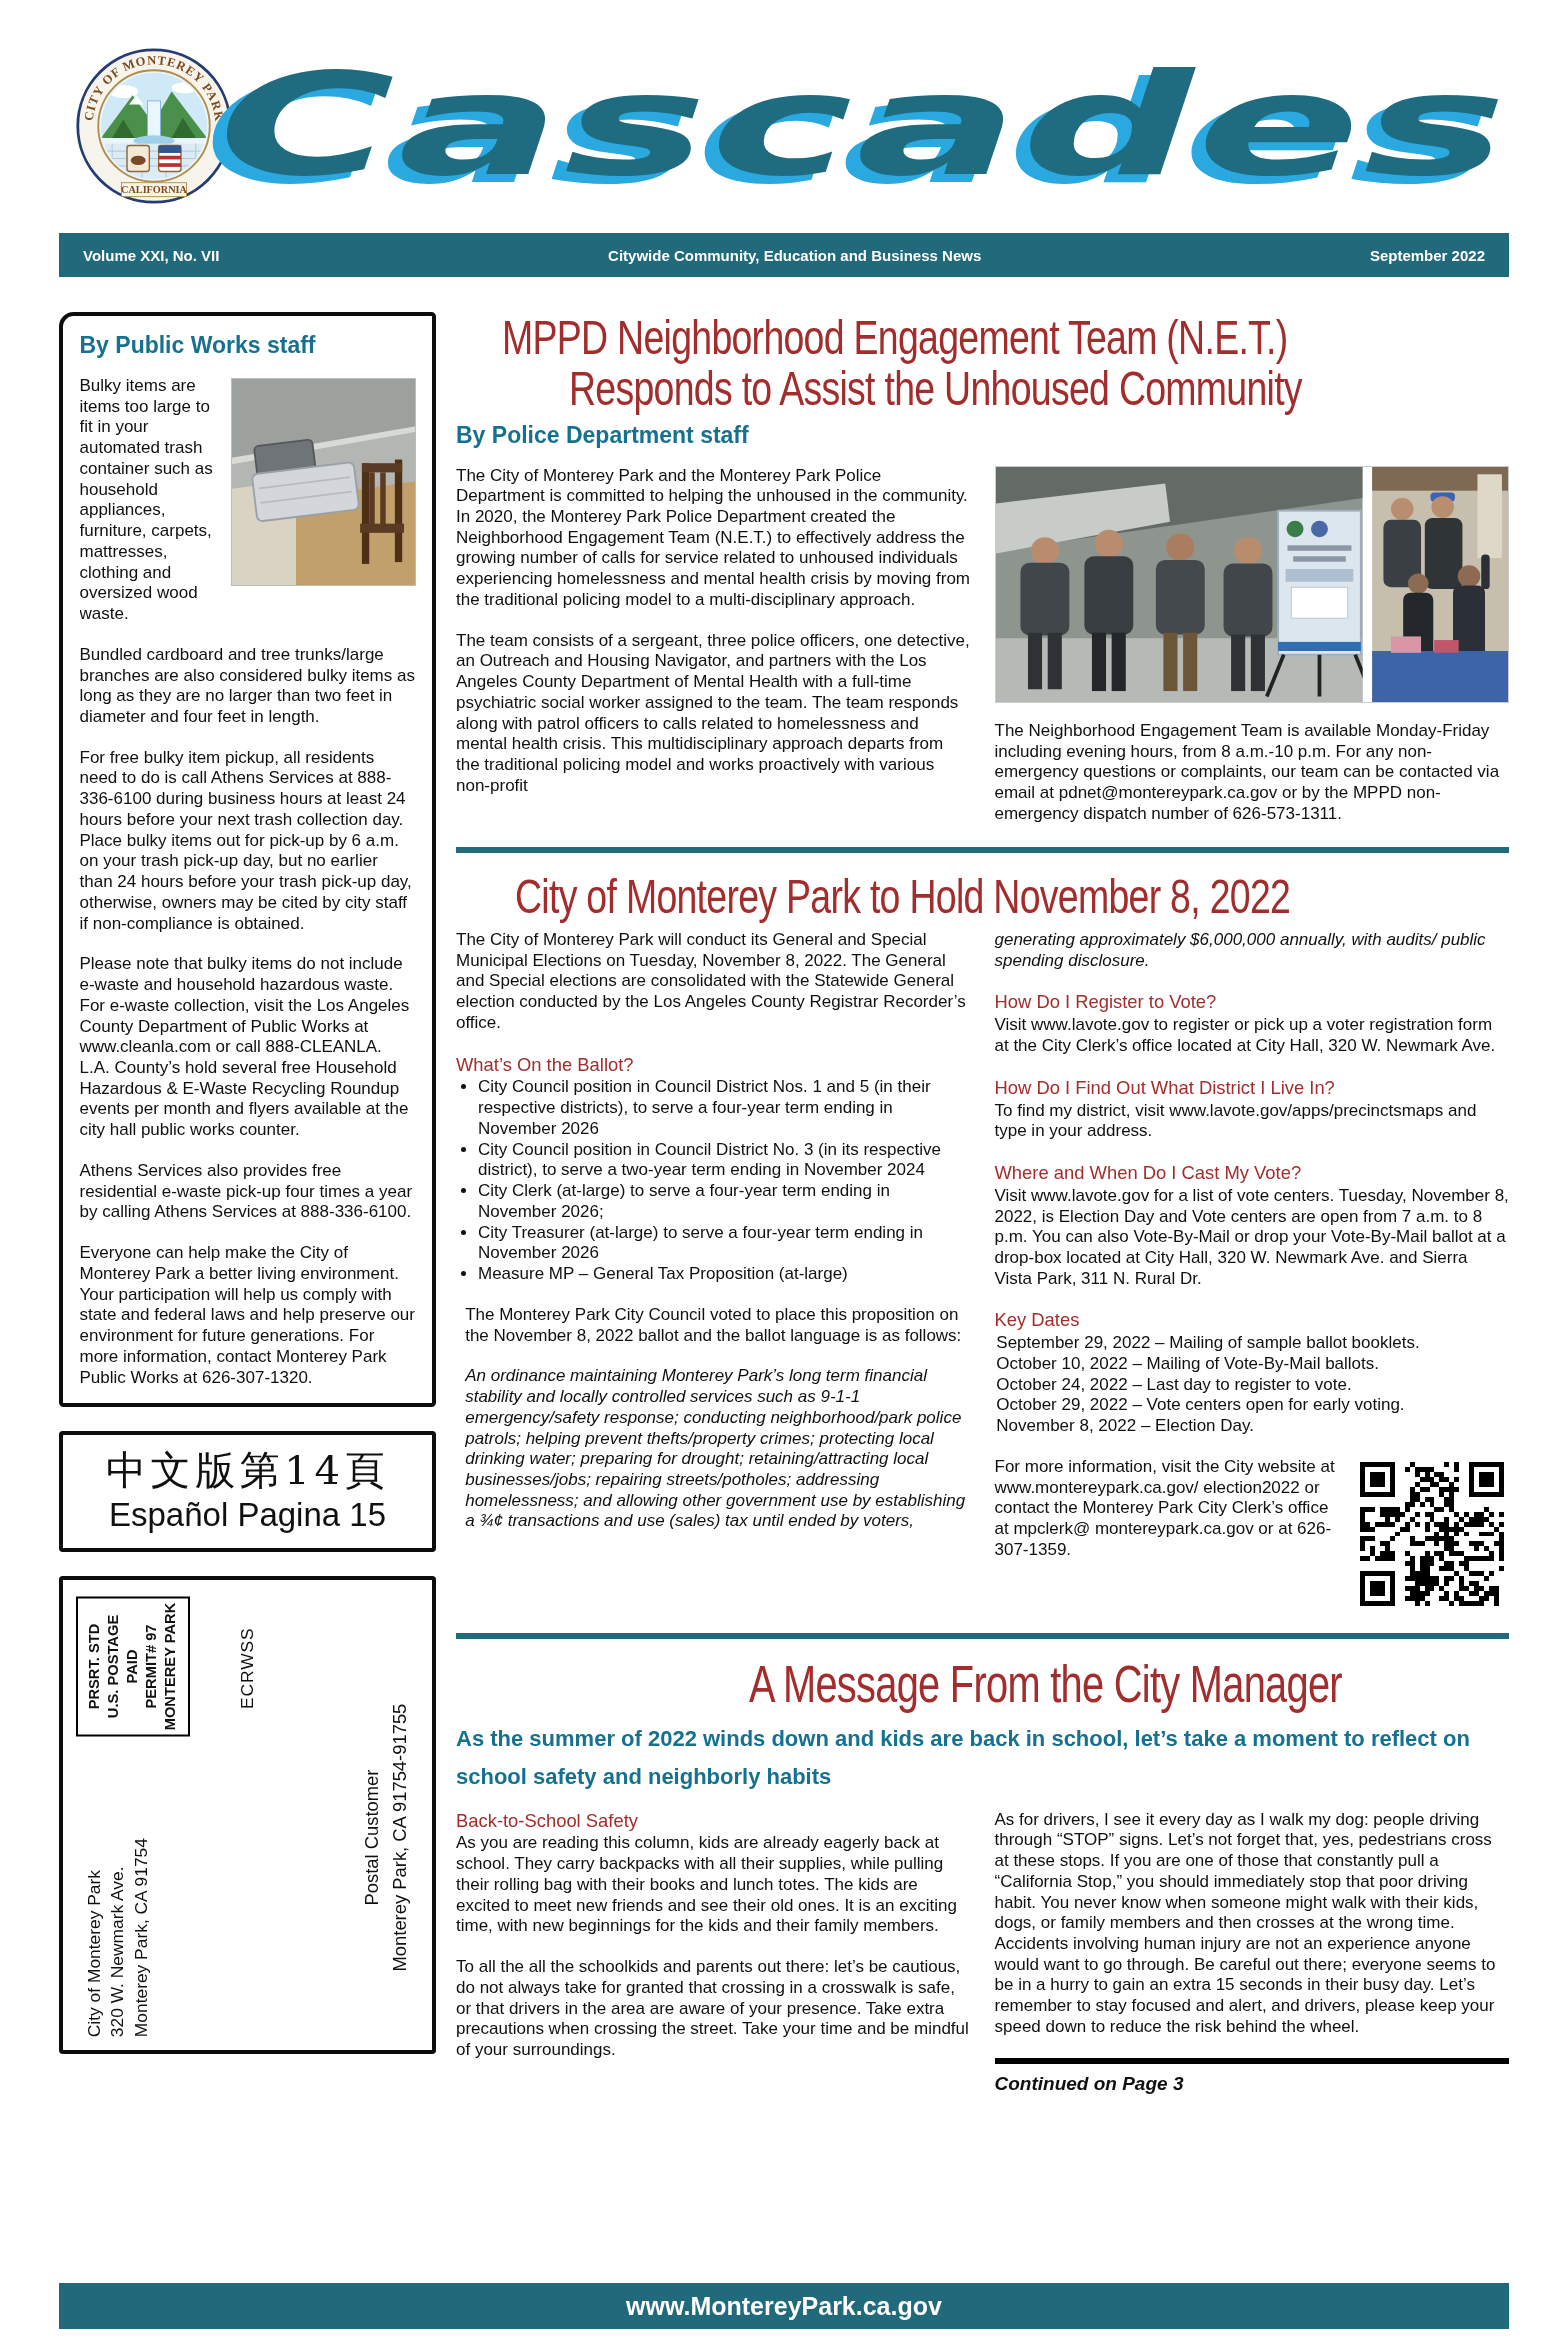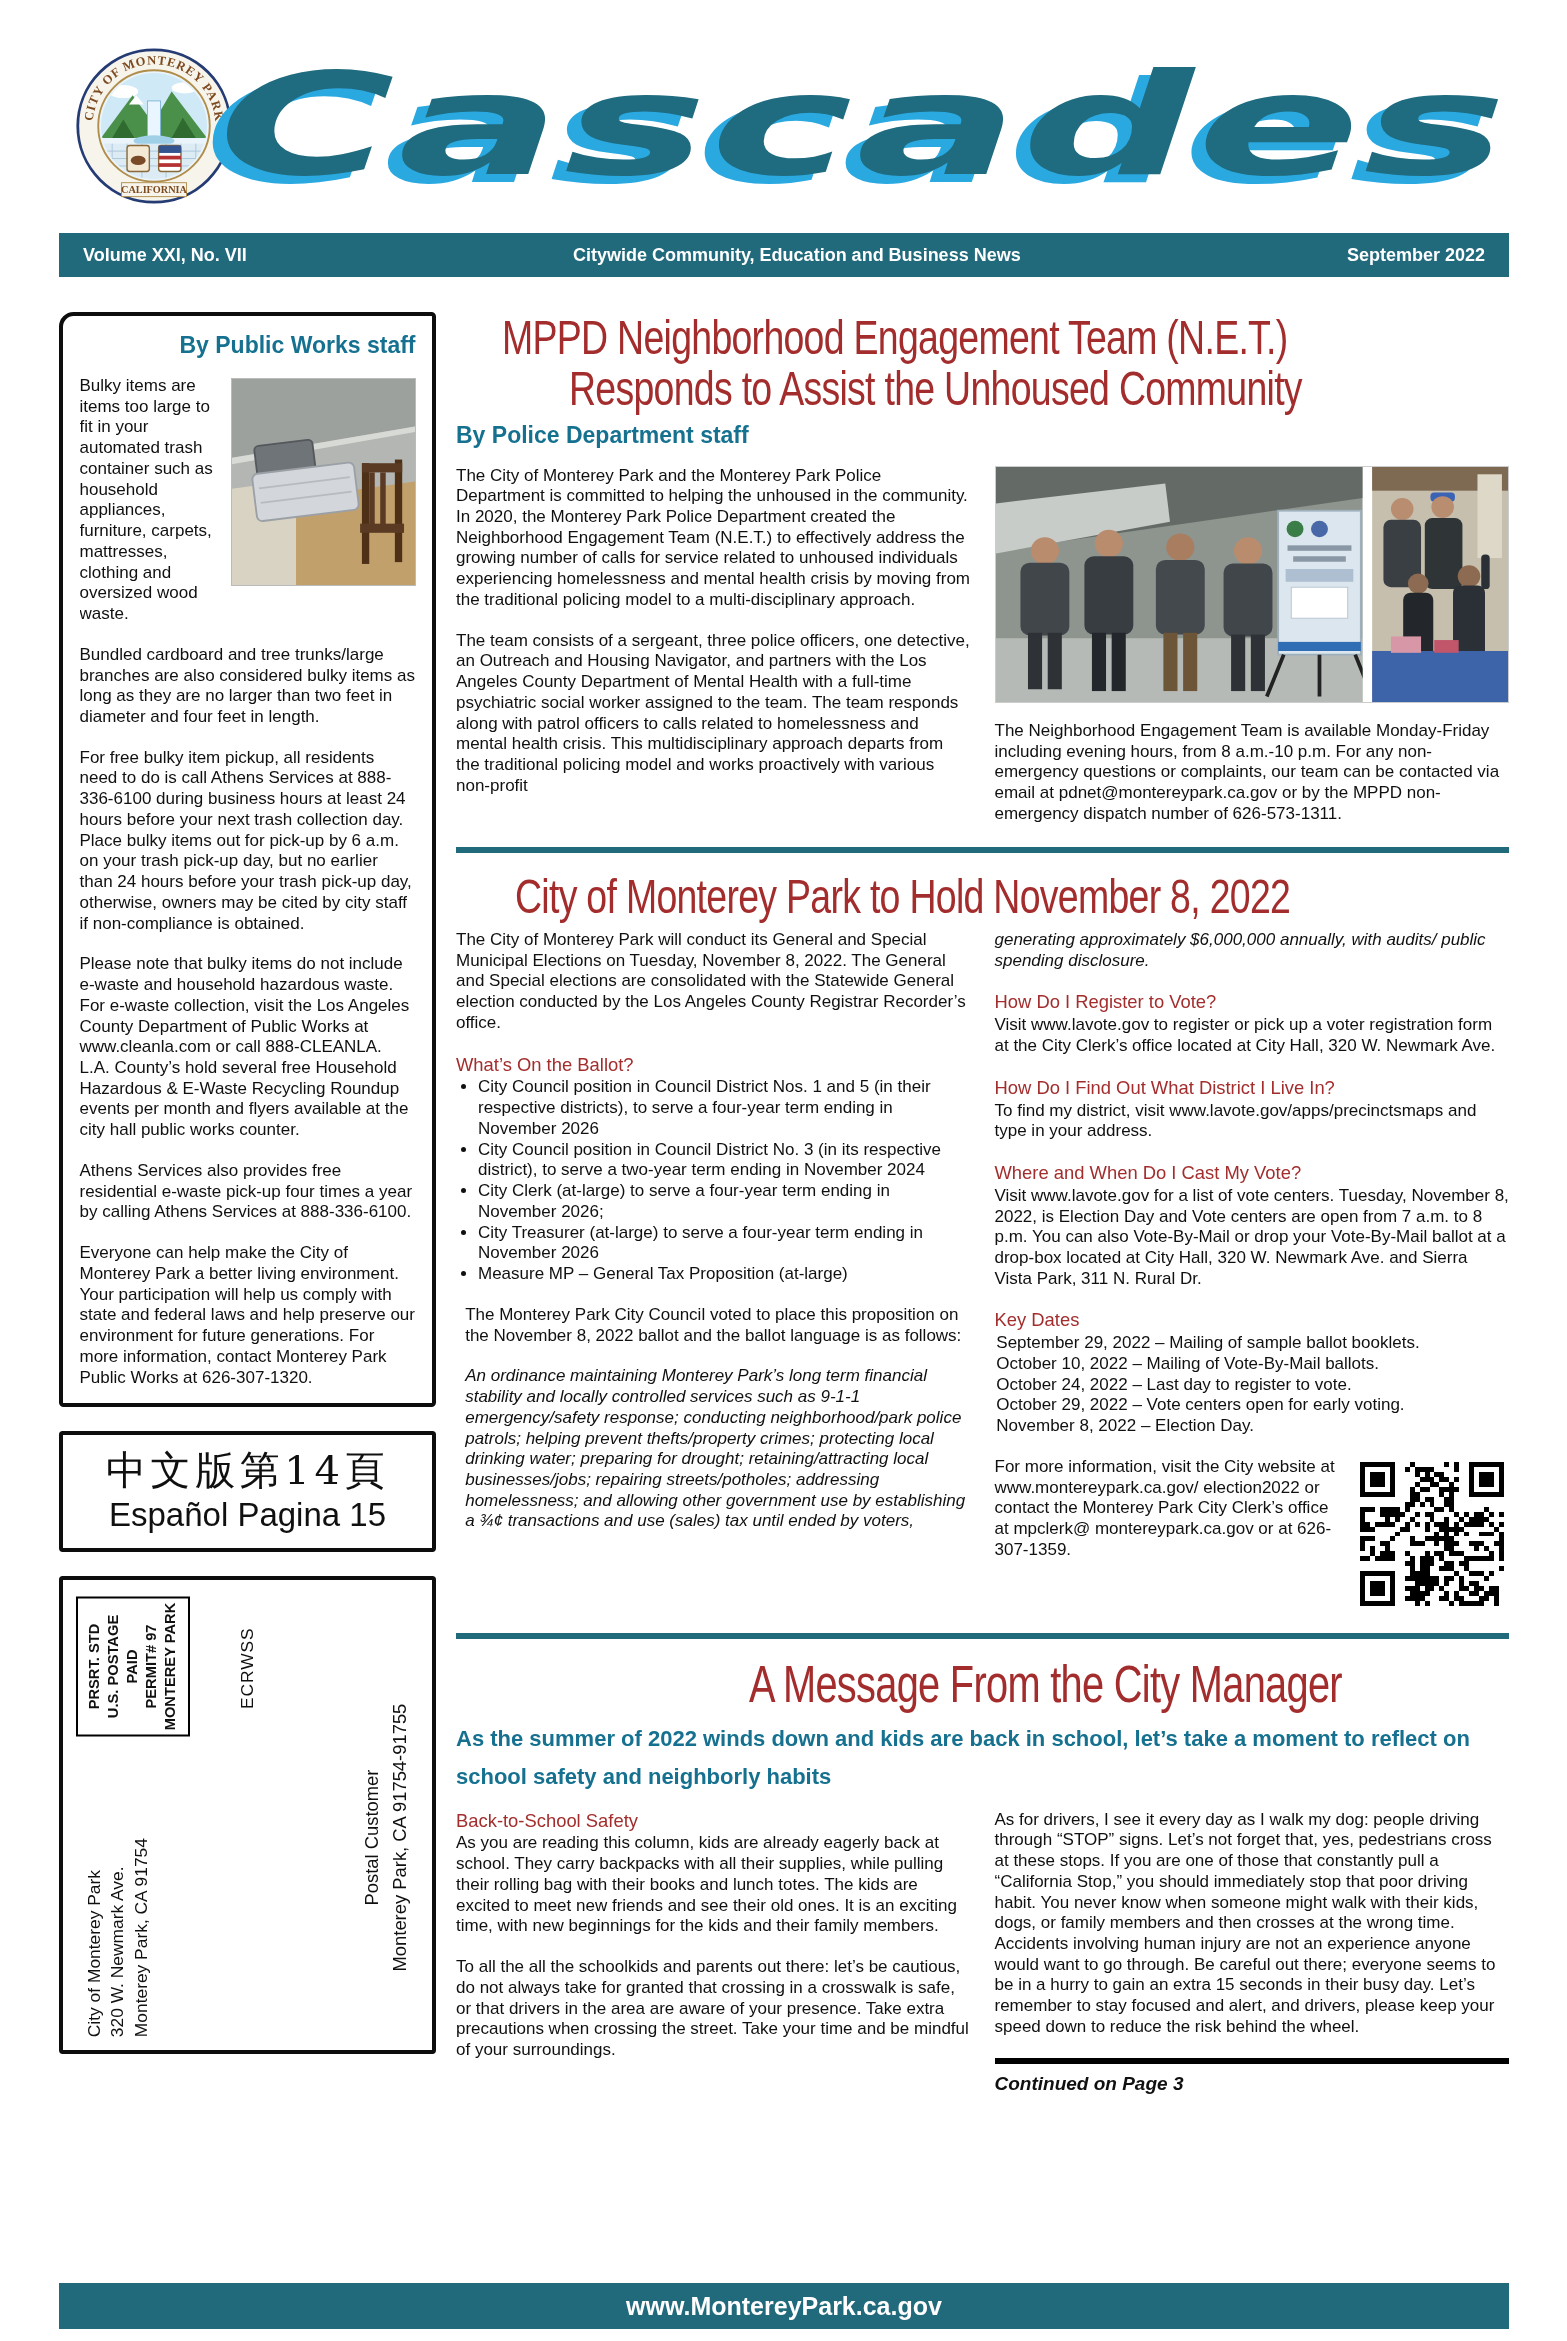--- a/index.html
+++ b/index.html
@@ -15,38 +15,38 @@
 
   
   .masthead{display:flex;align-items:center;padding:31px 73px 0 75px;height:220px;}
   .seal{width:158px;height:158px;flex:0 0 auto;}
   .wordmark{flex:1;text-align:center;font-family:"DejaVu Sans",sans-serif;font-weight:bold;font-style:italic;
     font-size:140px;line-height:1;color:#1f6b7f;text-shadow:-8.3px 8.3px 0 var(--sky);
     transform:scaleX(1.72);transform-origin:50% 50%;white-space:nowrap;letter-spacing:1.8px;}
 
   
   .infobar{margin:13px 59px 0;background:var(--teal);color:#fff;height:44px;display:flex;
-    align-items:center;justify-content:space-between;padding:0 24px;font-weight:bold;font-size:18px;}
+    align-items:center;justify-content:space-between;padding:0 24px;font-weight:bold;font-size:15px;}
 
   
   .content{display:flex;gap:20px;margin:35px 59px 0;align-items:flex-start;}
   .leftrail{width:377px;flex:0 0 auto;display:flex;flex-direction:column;gap:24px;}
   .maincol{flex:1;min-width:0;}
 
   p.body{margin:0 0 20px;font-size:17px;line-height:1.22;}
   p.body:last-child{margin-bottom:0;}
   .italic{font-style:italic;}
 
   
   .lbox{border:4.6px solid #0d0d0d;border-radius:14.7px 4.6px 4.6px 4.6px;padding:14.7px 16.5px;background:#fff;}
   .lbox.square{border-radius:3.7px;}
   .b-title{color:var(--red);font-weight:bold;font-size:39px;line-height:1.13;text-align:center;margin:3.7px 0 1.8px;}
   .b-title .ln{display:block;}
   .b-title .cond{display:inline-block;white-space:nowrap;transform:scaleX(0.64);transform-origin:50% 50%;}
-  .b-byline{color:var(--tealtext);font-weight:bold;font-size:23px;text-align:right;margin:1.8px 0 16.5px;}
+  .b-byline{color:var(--tealtext);font-weight:bold;font-size:23px;text-align:left;margin:1.8px 0 16.5px;}
   .b-first{overflow:hidden;margin-bottom:20px;}
   .b-first p{margin:0;font-size:17px;line-height:1.22;}
   .bulky-photo{float:right;width:185px;height:208px;margin:1.8px 0 3.7px 11px;border:0.9px solid #bbb;}
 
   .langbox{text-align:center;padding:11px 9.2px 13px;}
   .lang-zh{font-family:"DejaVu Serif","Liberation Serif",serif;font-size:40px;letter-spacing:4.6px;line-height:1.2;}
   .lang-es{font-size:33px;line-height:1.25;}
 
   .mailbox{position:relative;height:478px;padding:0;}
   .mail-rot{position:absolute;left:50%;top:50%;width:459px;height:356px;

